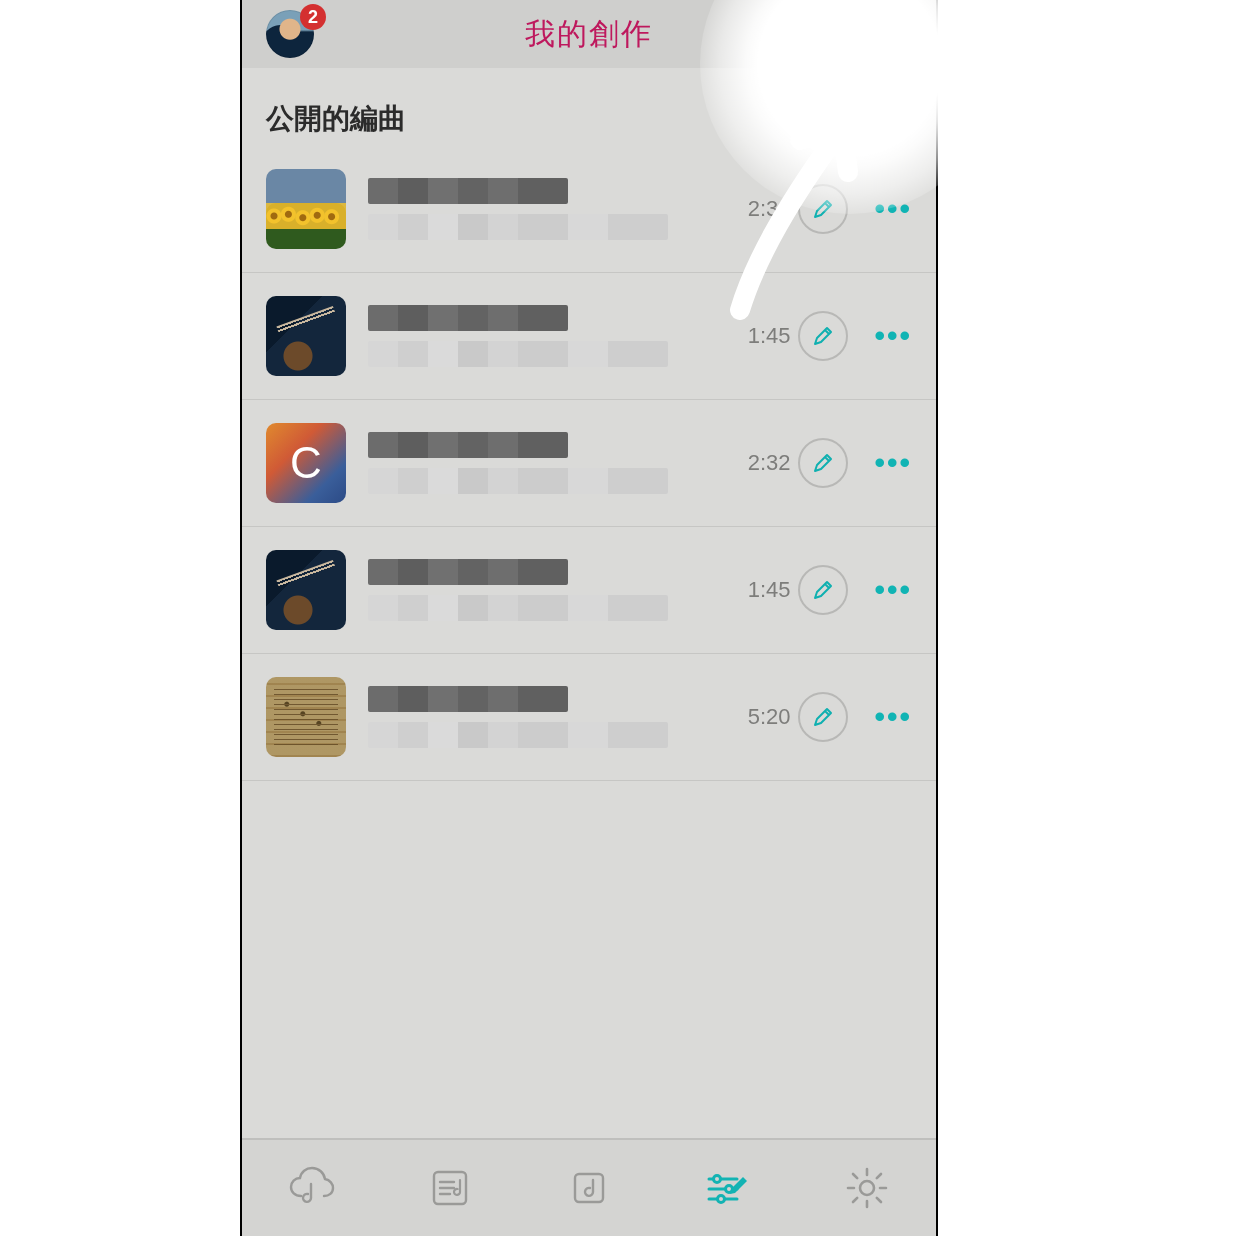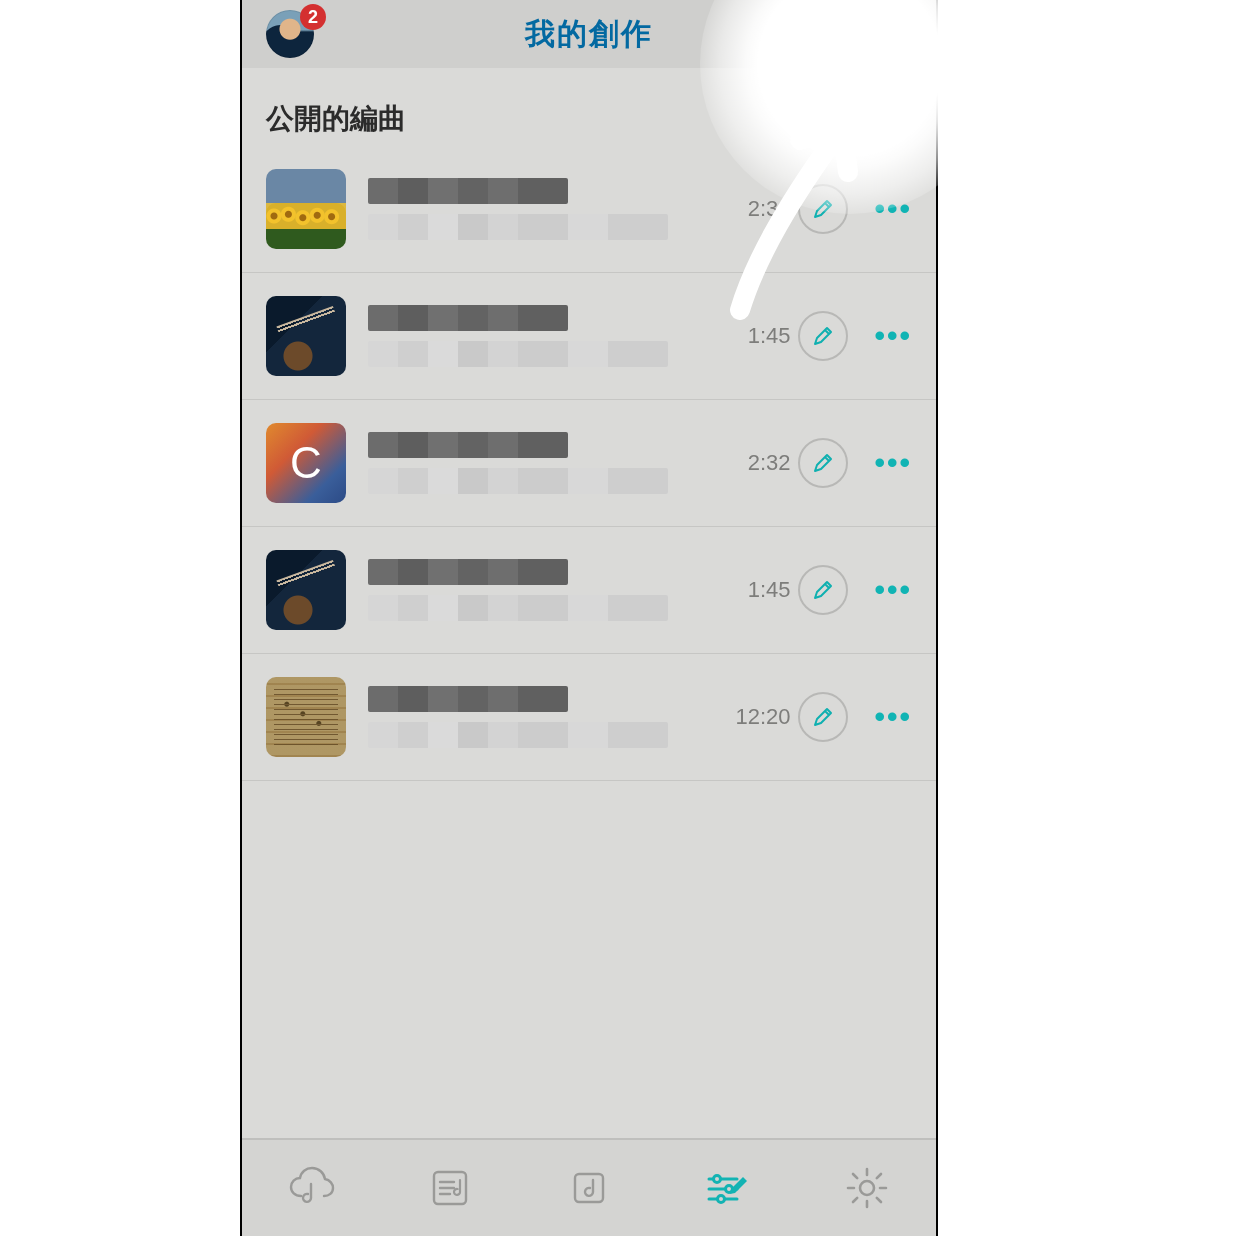--- a/index.html
+++ b/index.html
@@ -7,21 +7,21 @@
   .phone{position:absolute;left:240px;top:0;width:694px;height:1236px;border-left:2px solid #000;border-right:2px solid #000;background:#dadad8;overflow:hidden;}
   
   .hdr{position:relative;height:68px;background:#cfcfcd;display:flex;align-items:center;justify-content:center;}
   .avatar{position:absolute;left:24px;top:10px;width:48px;height:48px;border-radius:50%;
           background:
             radial-gradient(circle at 50% 40%,#e0b58a 0 10px,transparent 11px),
             radial-gradient(circle at 30% 70%,#0d253d 0 18px,transparent 19px),
             linear-gradient(180deg,#7aa0b8 0 20px,#0d253d 22px 48px);
           box-shadow:0 0 0 1px rgba(0,0,0,.1) inset;}
   .badge{position:absolute;left:58px;top:4px;width:26px;height:26px;border-radius:50%;background:#d43030;color:#fff;font-size:18px;display:flex;align-items:center;justify-content:center;font-weight:600;}
-  .title{color:#0369a1;font-size:30px;font-weight:700;letter-spacing:2px;}
+  .title{color:#be185d;font-size:30px;font-weight:400;letter-spacing:2px;}
   .plus{position:absolute;right:34px;top:14px;color:#1aa7a7;}
   
   .sect-hdr{height:70px;display:flex;align-items:flex-end;padding:0 24px 8px;font-size:28px;font-weight:700;color:#2b2b2b;}
   .row{position:relative;height:126px;display:flex;align-items:center;padding:0 24px;border-bottom:1px solid #c6c6c4;}
   .thumb{width:80px;height:80px;border-radius:10px;flex:0 0 80px;margin-right:22px;}
   .tx{flex:1;display:flex;flex-direction:column;gap:10px;}
   .px{height:26px;border-radius:2px;}
   .pxA{width:200px;background:linear-gradient(90deg,#6c6c6c 0 30px,#5e5e5e 30px 60px,#707070 60px 90px,#636363 90px 120px,#6e6e6e 120px 150px,#606060 150px 200px);}
   .pxB{width:300px;background:linear-gradient(90deg,#d6d6d6 0 30px,#cfcfcf 30px 60px,#dadada 60px 90px,#c9c9c9 90px 120px,#d3d3d3 120px 150px,#cccccc 150px 200px,#d8d8d8 200px 240px,#cecece 240px 300px);}
   .dur{color:#7d7d7b;font-size:22px;margin-right:8px;}
@@ -160,21 +160,21 @@
       </div>
       <div class="more">•••</div>
     </div>
 
     <div class="row">
       <div class="thumb th-sheet"></div>
       <div class="tx">
         <div class="px pxA"></div>
         <div class="px pxB"></div>
       </div>
-      <div class="dur">12:20</div>
+      <div class="dur">5:20</div>
       <div class="edit">
         <svg width="24" height="24" viewBox="0 0 24 24">
             <path d="M4 20l2-6L16 4l4 4L10 18l-6 2z M14 6l4 4" fill="none" stroke="currentColor" stroke-width="2" stroke-linejoin="round"></path>
           </svg>
       </div>
       <div class="more">•••</div>
     </div>
 
     <div class="tabbar">
       <div class="tab">

